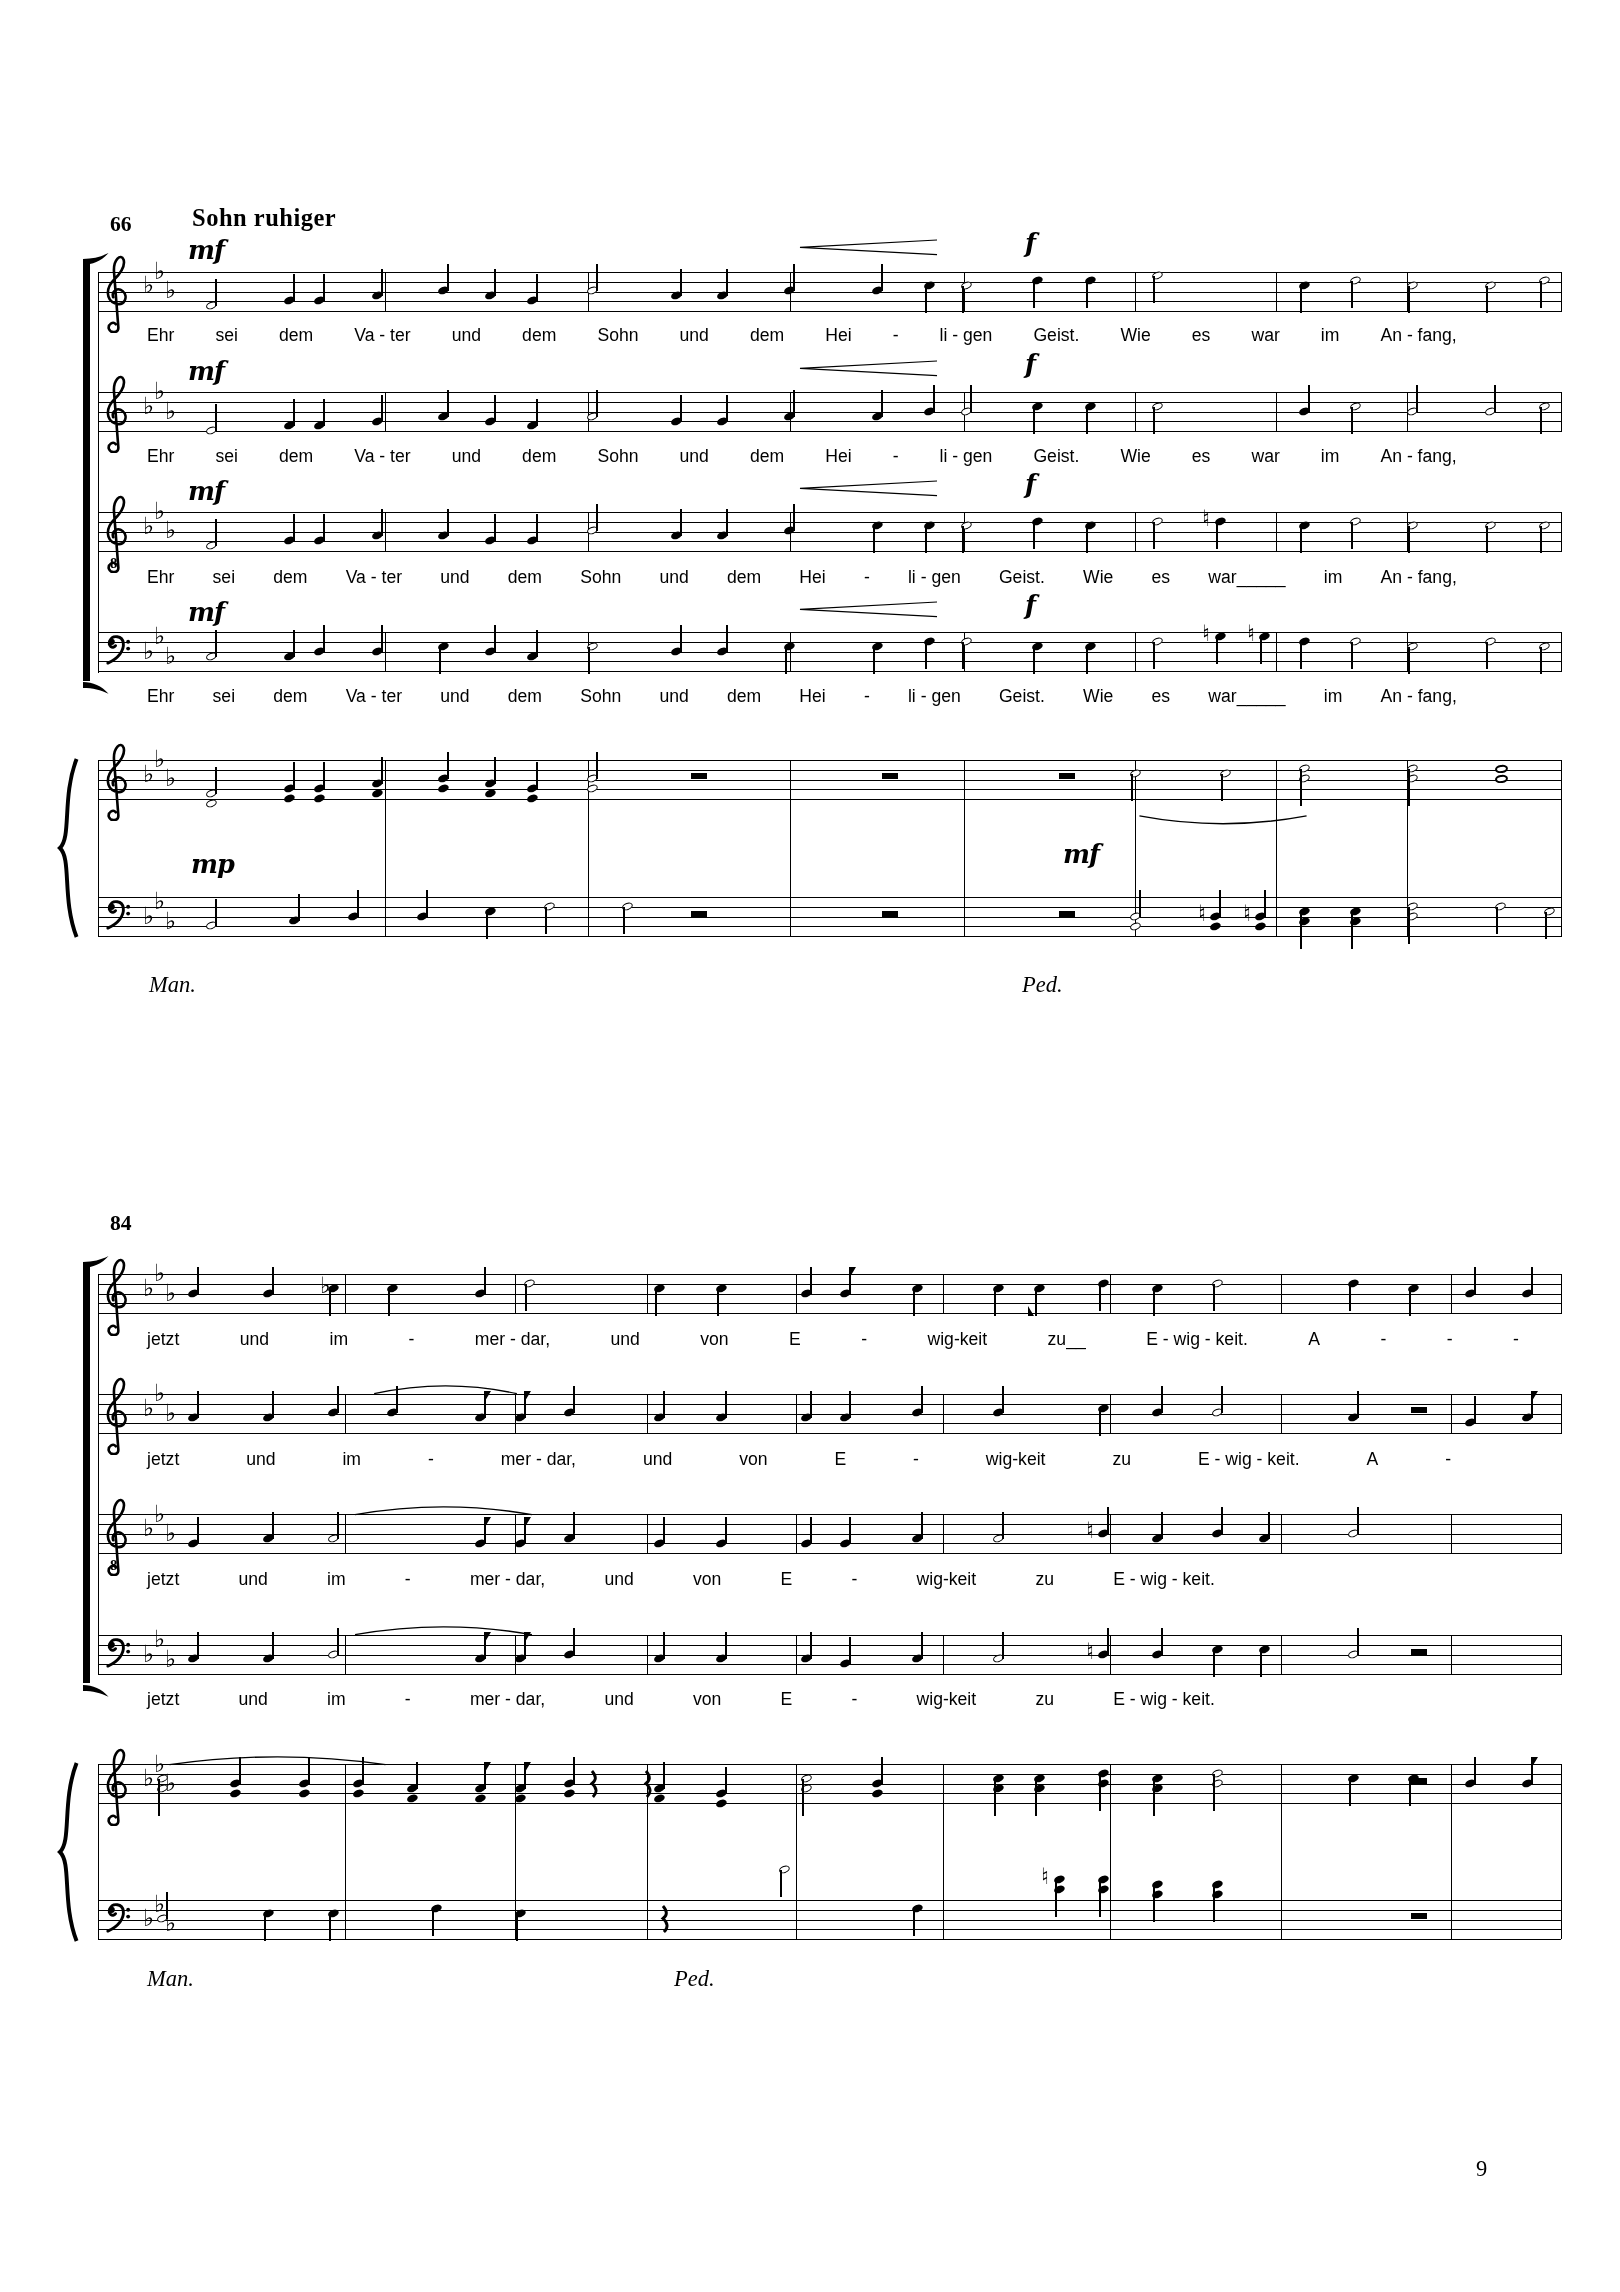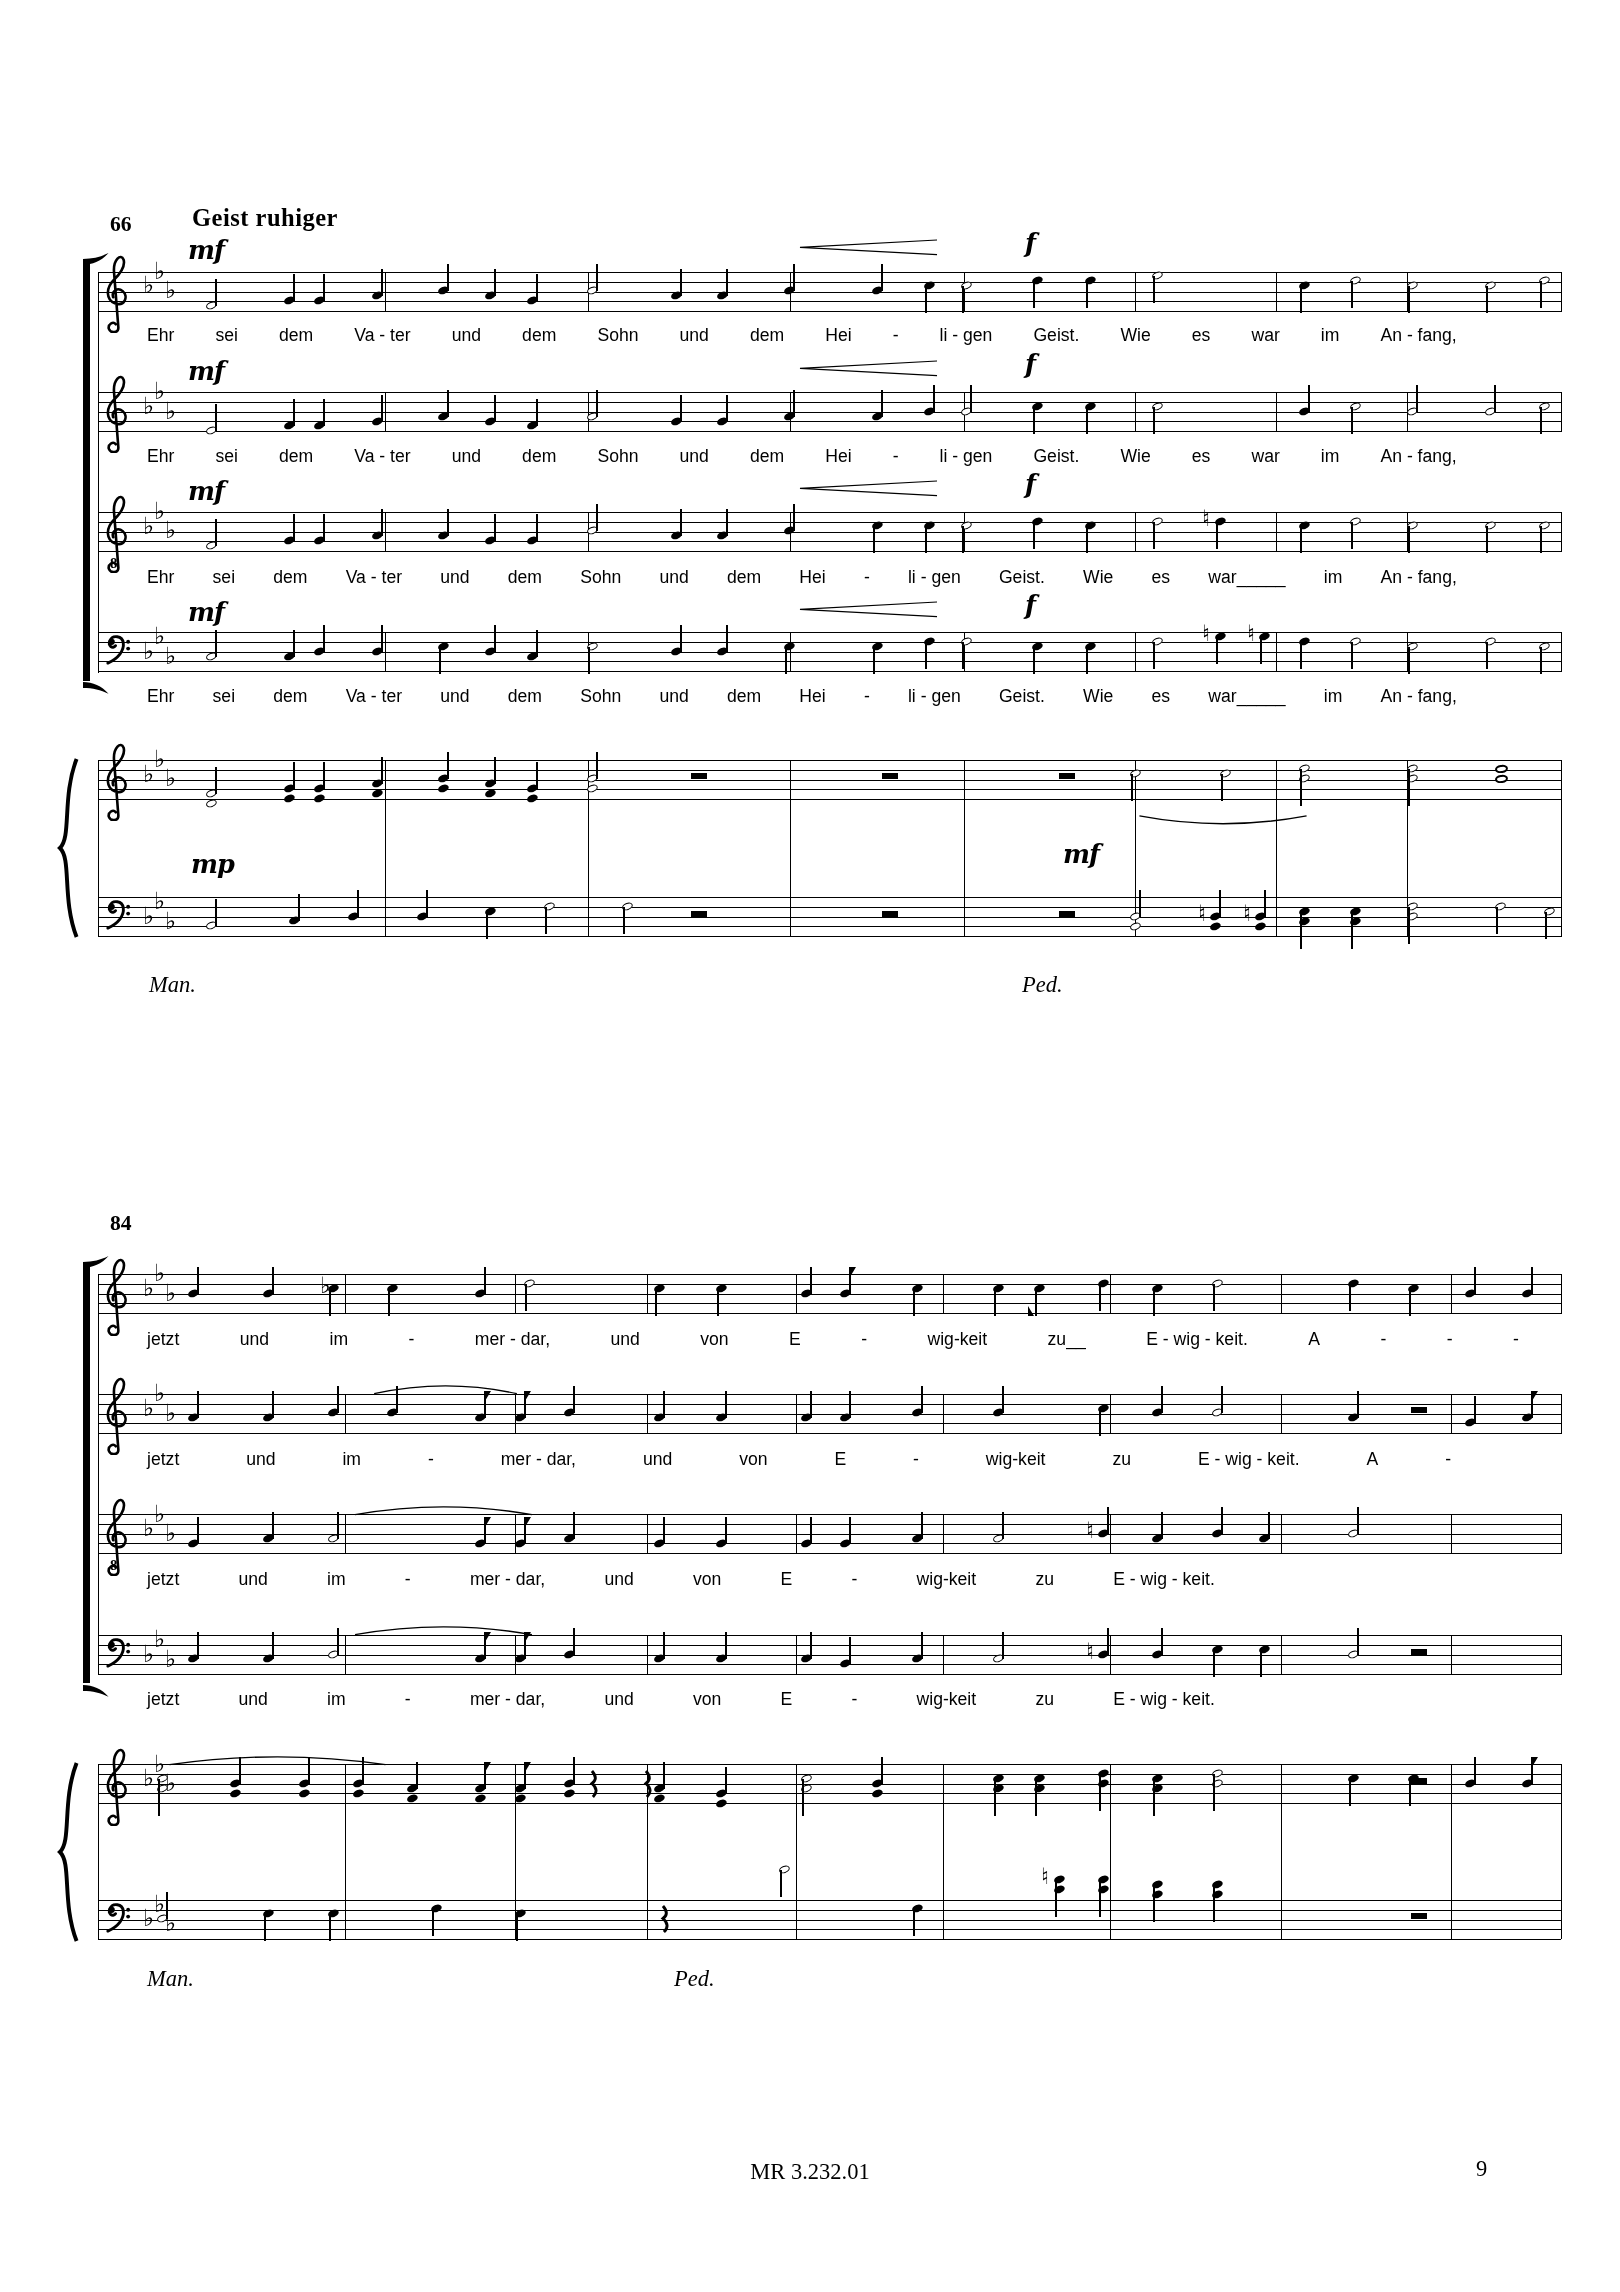--- a/index.html
+++ b/index.html
@@ -33,21 +33,21 @@
   #footer-catalog{position:absolute;left:0;right:0;top:2159px;text-align:center;
         font:22.5px "Liberation Serif",serif;}
   #footer-page{position:absolute;left:1476px;top:2156px;font:22.5px "Liberation Serif",serif;}
 </style>
 </head>
 <body>
 
 <div id="page">
   <div id="score">
       <div class="mnum" style="left: 110px; top: 212px;">66</div>
-      <div class="tempo" style="left: 192px; top: 204px;">Geist ruhiger</div>
+      <div class="tempo" style="left: 192px; top: 204px;">Sohn ruhiger</div>
       <div class="brk" style="left: 83px; top: 263px; height: 418px;"></div>
       <div class="abs" style="left: 83px; top: 251px; width: 25.5px; height: 11.8px;"><svg width="25.5" height="11.8" viewBox="0 0 26 12">
           <path d="M0 12 L0 6 C10 6 18 4 26 0 C19 8 10 12 0 12 Z"></path>
         </svg></div>
       <div class="abs" style="left: 83px; top: 680px; width: 25.5px; height: 11.8px;"><svg width="25.5" height="11.8" viewBox="0 0 26 12">
           <path d="M0 0 L0 6 C10 6 18 8 26 12 C19 4 10 0 0 0 Z"></path>
         </svg></div>
       <div class="abs" style="left: 57px; top: 757px; width: 23.5px; height: 182px;"><svg width="23.5" height="182" viewBox="0 0 24 186" preserveAspectRatio="none">
           <path d="M20 2 C5 40.92 15 81.84 3 93 C15 104.16000000000001 5 145.08 20 184" fill="none" stroke="#000" stroke-width="4"></path>
         </svg></div>
@@ -1265,16 +1265,15 @@
         <div class="stem" style="left: 0.5px; top: 3.9px; height: 37px;"></div>
       </div>
       <div class="acc" style="left: 1041px; top: 1865px;">♮</div>
       <div class="resth" style="left: 1411px; top: 1913px;"></div>
       <div class="abs" style="left: 659px; top: 1905px; width: 11.8px; height: 29px;"><svg width="11.8" height="29" viewBox="0 0 12 30">
           <path d="M4 1 Q11 9 4 14 Q12 21 5 28" fill="none" stroke="#000" stroke-width="3"></path>
         </svg></div>
       <div class="lab" style="left: 147px; top: 1966px;">Man.</div>
       <div class="lab" style="left: 674px; top: 1966px;">Ped.</div>
     </div>
-  <div id="footer-catalog">MR 3.232.01</div>
   <div id="footer-page">9</div>
 </div>
 
 
 </body></html>

